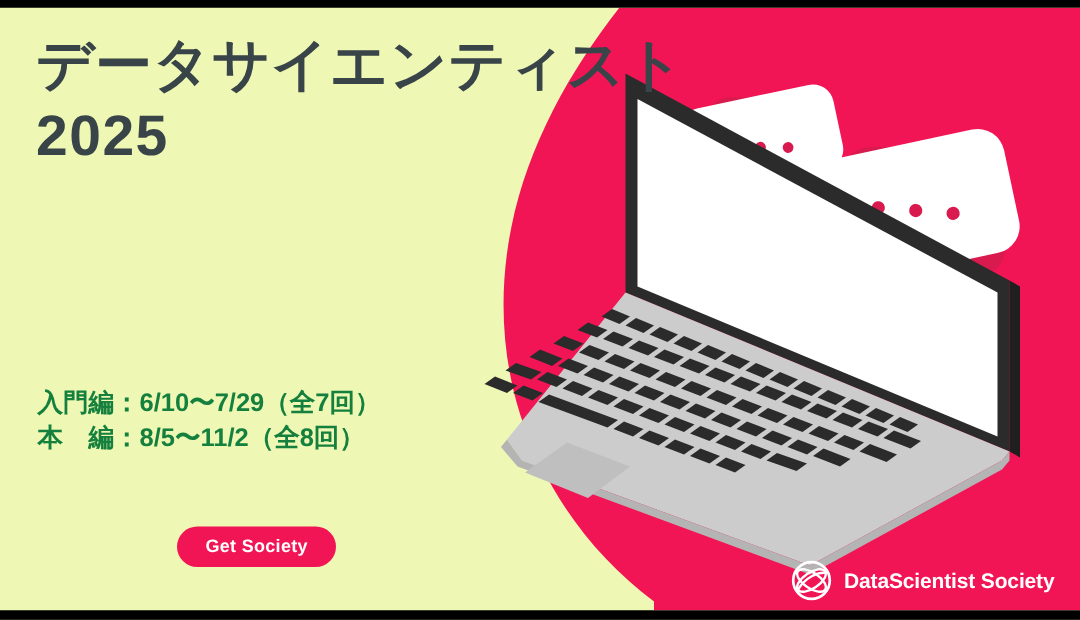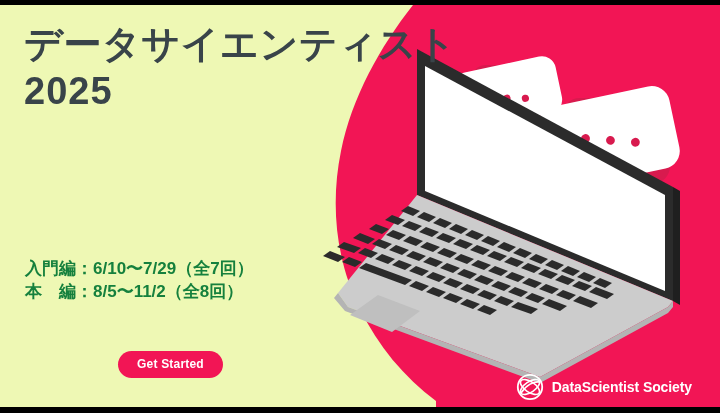--- a/index.html
+++ b/index.html
@@ -99,21 +99,21 @@
     font-size: 12px;
     font-weight: bold;
     letter-spacing: 0.2px;
     cursor: pointer;
     line-height: 14px;
   }
 
   
   .logo {
     position: absolute;
-    right: 28px;
+    right: 17px;
     top: 368px;
     z-index: 40;
     display: flex;
     align-items: center;
     gap: 8px;
   }
   .logo-mark { display: block; }
   .logo-text {
     color: #ffffff;
     font-size: 14px;
@@ -279,21 +279,21 @@
     <div class="headline">
       <span class="ln">データサイエンティスト</span>
       <span class="ln yr">2025</span>
     </div>
 
     <div class="schedule">
       <span class="ln">入門編：6/10〜7/29（全7回）</span>
       <span class="ln">本　編：8/5〜11/2（全8回）</span>
     </div>
 
-    <button class="cta">Get Started</button>
+    <button class="cta">Get Society</button>
 
     <div class="logo">
       <svg class="logo-mark" width="28" height="28" viewBox="0 0 28 28">
         <circle cx="14" cy="14" r="12.2" fill="none" stroke="#ffffff" stroke-width="1.8"></circle>
         <ellipse cx="14" cy="14" rx="11" ry="5.2" fill="none" stroke="#ffffff" stroke-width="1.6" transform="rotate(-34 14 14)"></ellipse>
         <ellipse cx="14" cy="14" rx="11" ry="5.2" fill="none" stroke="#ffffff" stroke-width="1.6" transform="rotate(34 14 14)"></ellipse>
         <path d="M5 20 C10 12 18 8 24 9" fill="none" stroke="#ffffff" stroke-width="1.6"></path>
       </svg>
       <span class="logo-text">DataScientist Society</span>
     </div>

